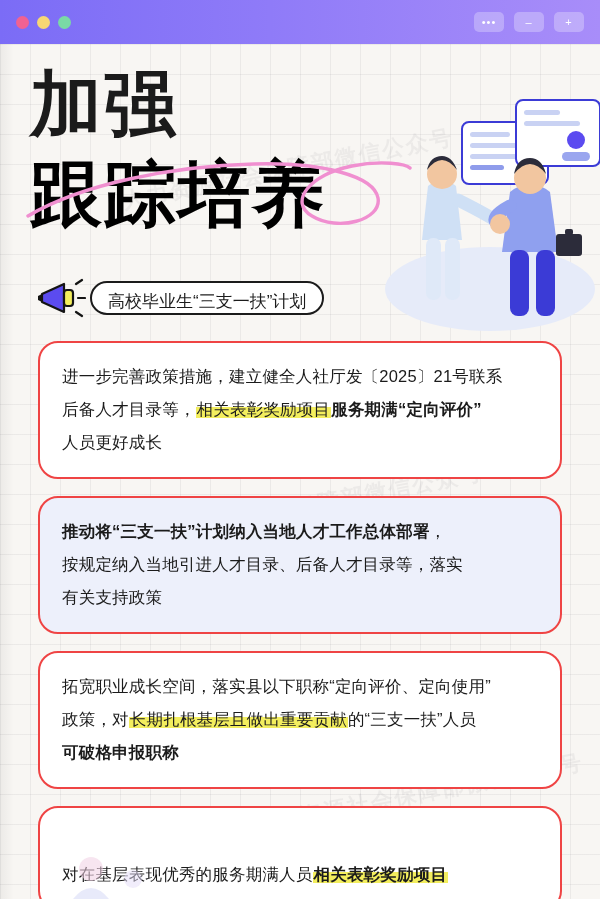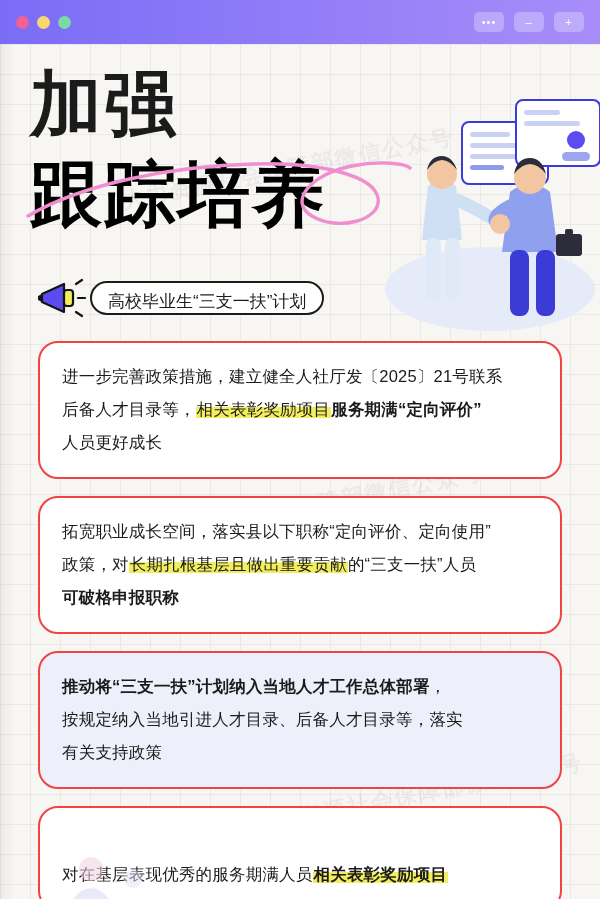--- a/index.html
+++ b/index.html
@@ -200,25 +200,25 @@
       <path d="M4 20 L8 18 L8 26 L4 24 Z" fill="#141414"></path>
       <path d="M42 8 L48 4 M44 22 L51 22 M42 36 L48 40" stroke="#141414" stroke-width="2.2" stroke-linecap="round"></path>
     </svg>
     <div class="sub-pill">高校毕业生“三支一扶”计划</div>
   </div>
 
   <div class="cards">
     <div class="card">
       <p><span>进一步完善政策措施，建立健全人社厅发〔2025〕21号联系</span><br><span>后备人才目录等，</span><span class="hl">相关表彰奖励项目</span><span class="bold">服务期满“定向评价”</span><br><span>人员更好成长</span></p>
     </div>
+    <div class="card shade">
+      <p><span class="bold">推动将“三支一扶”计划纳入当地人才工作总体部署</span><span>，</span><br><span>按规定纳入当地引进人才目录、后备人才目录等，落实</span><br><span>有关支持政策</span></p>
+    </div>
     <div class="card">
       <p><span>拓宽职业成长空间，落实县以下职称“定向评价、定向使用”</span><br><span>政策，对</span><span class="hl">长期扎根基层且做出重要贡献</span><span>的“三支一扶”人员</span><br><span class="bold">可破格申报职称</span></p>
-    </div>
-    <div class="card shade">
-      <p><span class="bold">推动将“三支一扶”计划纳入当地人才工作总体部署</span><span>，</span><br><span>按规定纳入当地引进人才目录、后备人才目录等，落实</span><br><span>有关支持政策</span></p>
     </div>
     <div class="card">
       <p><br><span>对在基层表现优秀的服务期满人员</span><span class="hl bold">相关表彰奖励项目</span></p>
     </div>
   </div>
 
   <svg class="btm-figure" viewBox="0 0 120 50">
     <circle cx="36" cy="20" r="12" fill="#f0cfe4" opacity=".55"></circle>
     <path d="M18 50 q18 -22 36 0 z" fill="#d9dcf6" opacity=".6"></path>
     <circle cx="78" cy="30" r="9" fill="#e4dcf8" opacity=".5"></circle>

